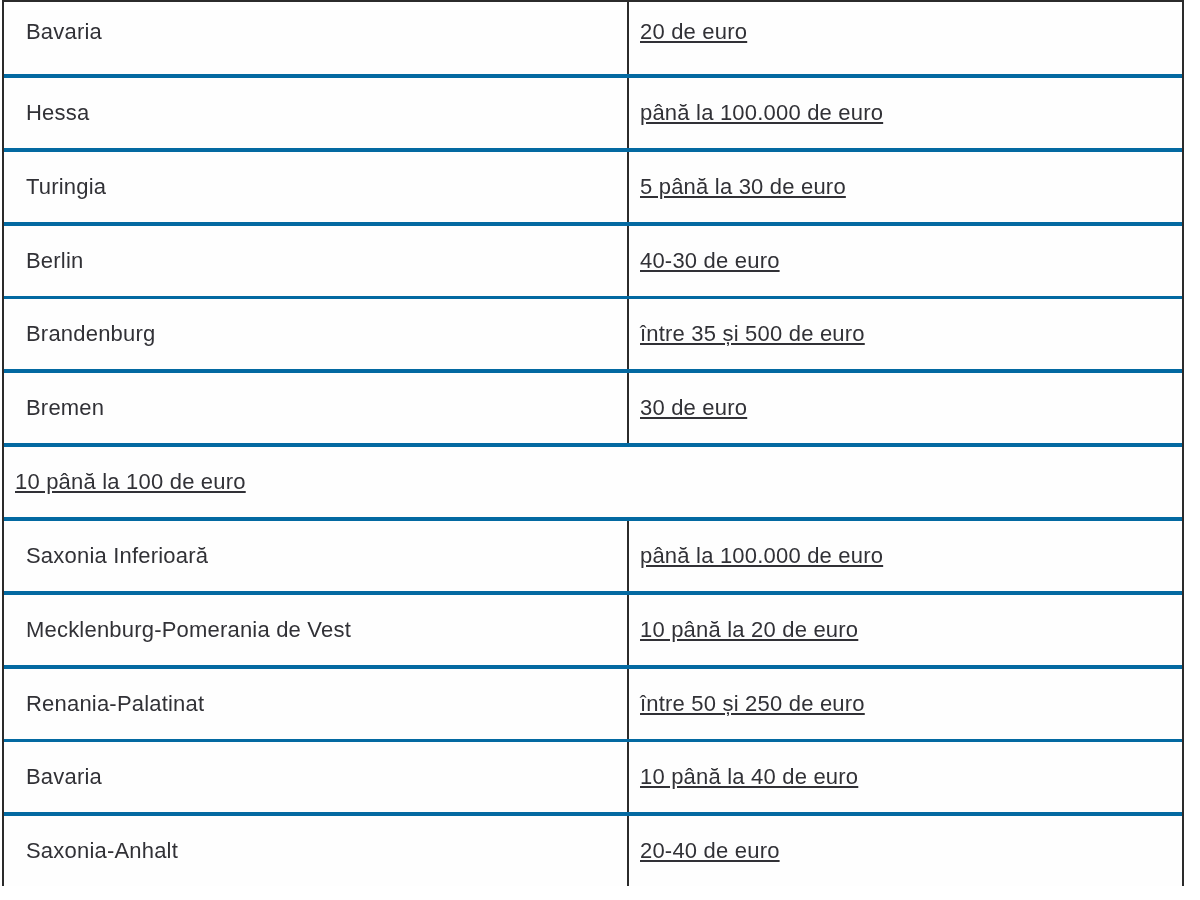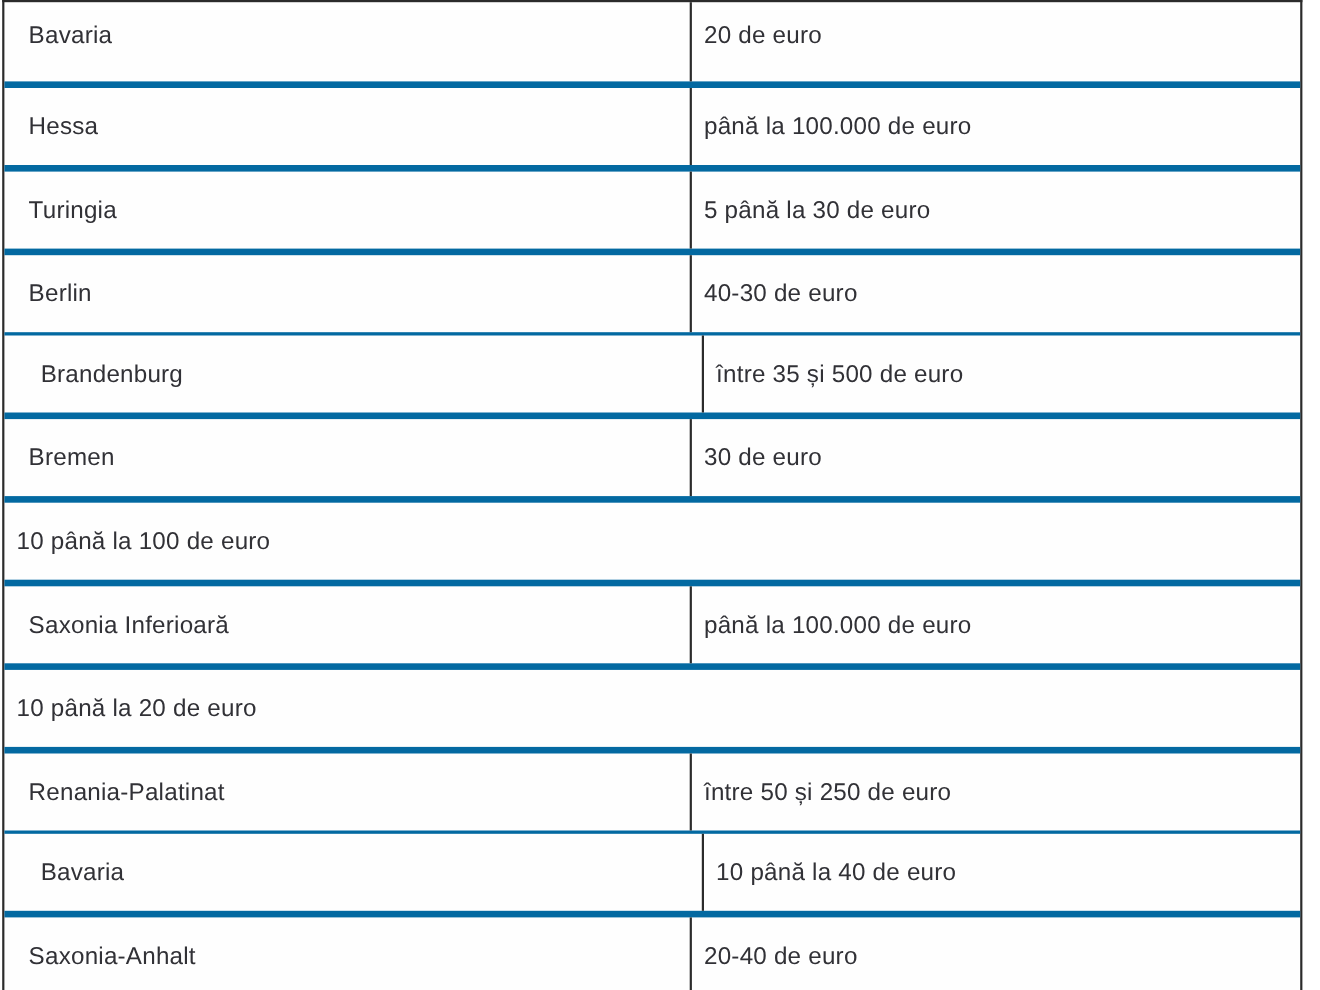--- a/index.html
+++ b/index.html
@@ -17,49 +17,49 @@
     top: 0;
     width: 1182px;
     border: 2px solid #2b2b2b;
     border-bottom: none;
     box-sizing: border-box;
     background: #fefefe;
   }
   .row {
     display: flex;
     height: 70px;
-    border-top: 6px solid #0369a1;
+    border-top: 4px solid #0369a1;
   }
   .row.row-first {
     height: 72px;
     border-top: none;
   }
   .row.row-thick-top {
     border-top-width: 3px;
-    padding-left: 11px;
   }
   .cell {
     display: flex;
     align-items: center;
     box-sizing: border-box;
     font-size: 22px;
     color: #313136;
     letter-spacing: 0.2px;
     white-space: nowrap;
     overflow: hidden;
   }
   .cell.state {
     width: 625px;
     flex: 0 0 625px;
     border-right: 2px solid #2b2b2b;
     padding-left: 22px;
   }
   .cell.fine {
     flex: 1 1 auto;
     padding-left: 11px;
+    text-decoration: underline;
   }
   .row.row-first .cell {
     padding-bottom: 12px;
   }
 </style>
 </head>
 <body>
 
 <div class="fines-table">
 
@@ -97,20 +97,21 @@
   <div class="row">
     <div class="cell fine">10 până la 100 de euro</div>
   </div>
 
   <div class="row">
     <div class="cell state">Saxonia Inferioară</div>
     <div class="cell fine">până la 100.000 de euro</div>
   </div>
 
   <div class="row">
+    <div class="cell state">Mecklenburg-Pomerania de Vest</div>
     <div class="cell fine">10 până la 20 de euro</div>
   </div>
 
   <div class="row">
     <div class="cell state">Renania-Palatinat</div>
     <div class="cell fine">între 50 și 250 de euro</div>
   </div>
 
   <div class="row row-thick-top">
     <div class="cell state">Bavaria</div>

